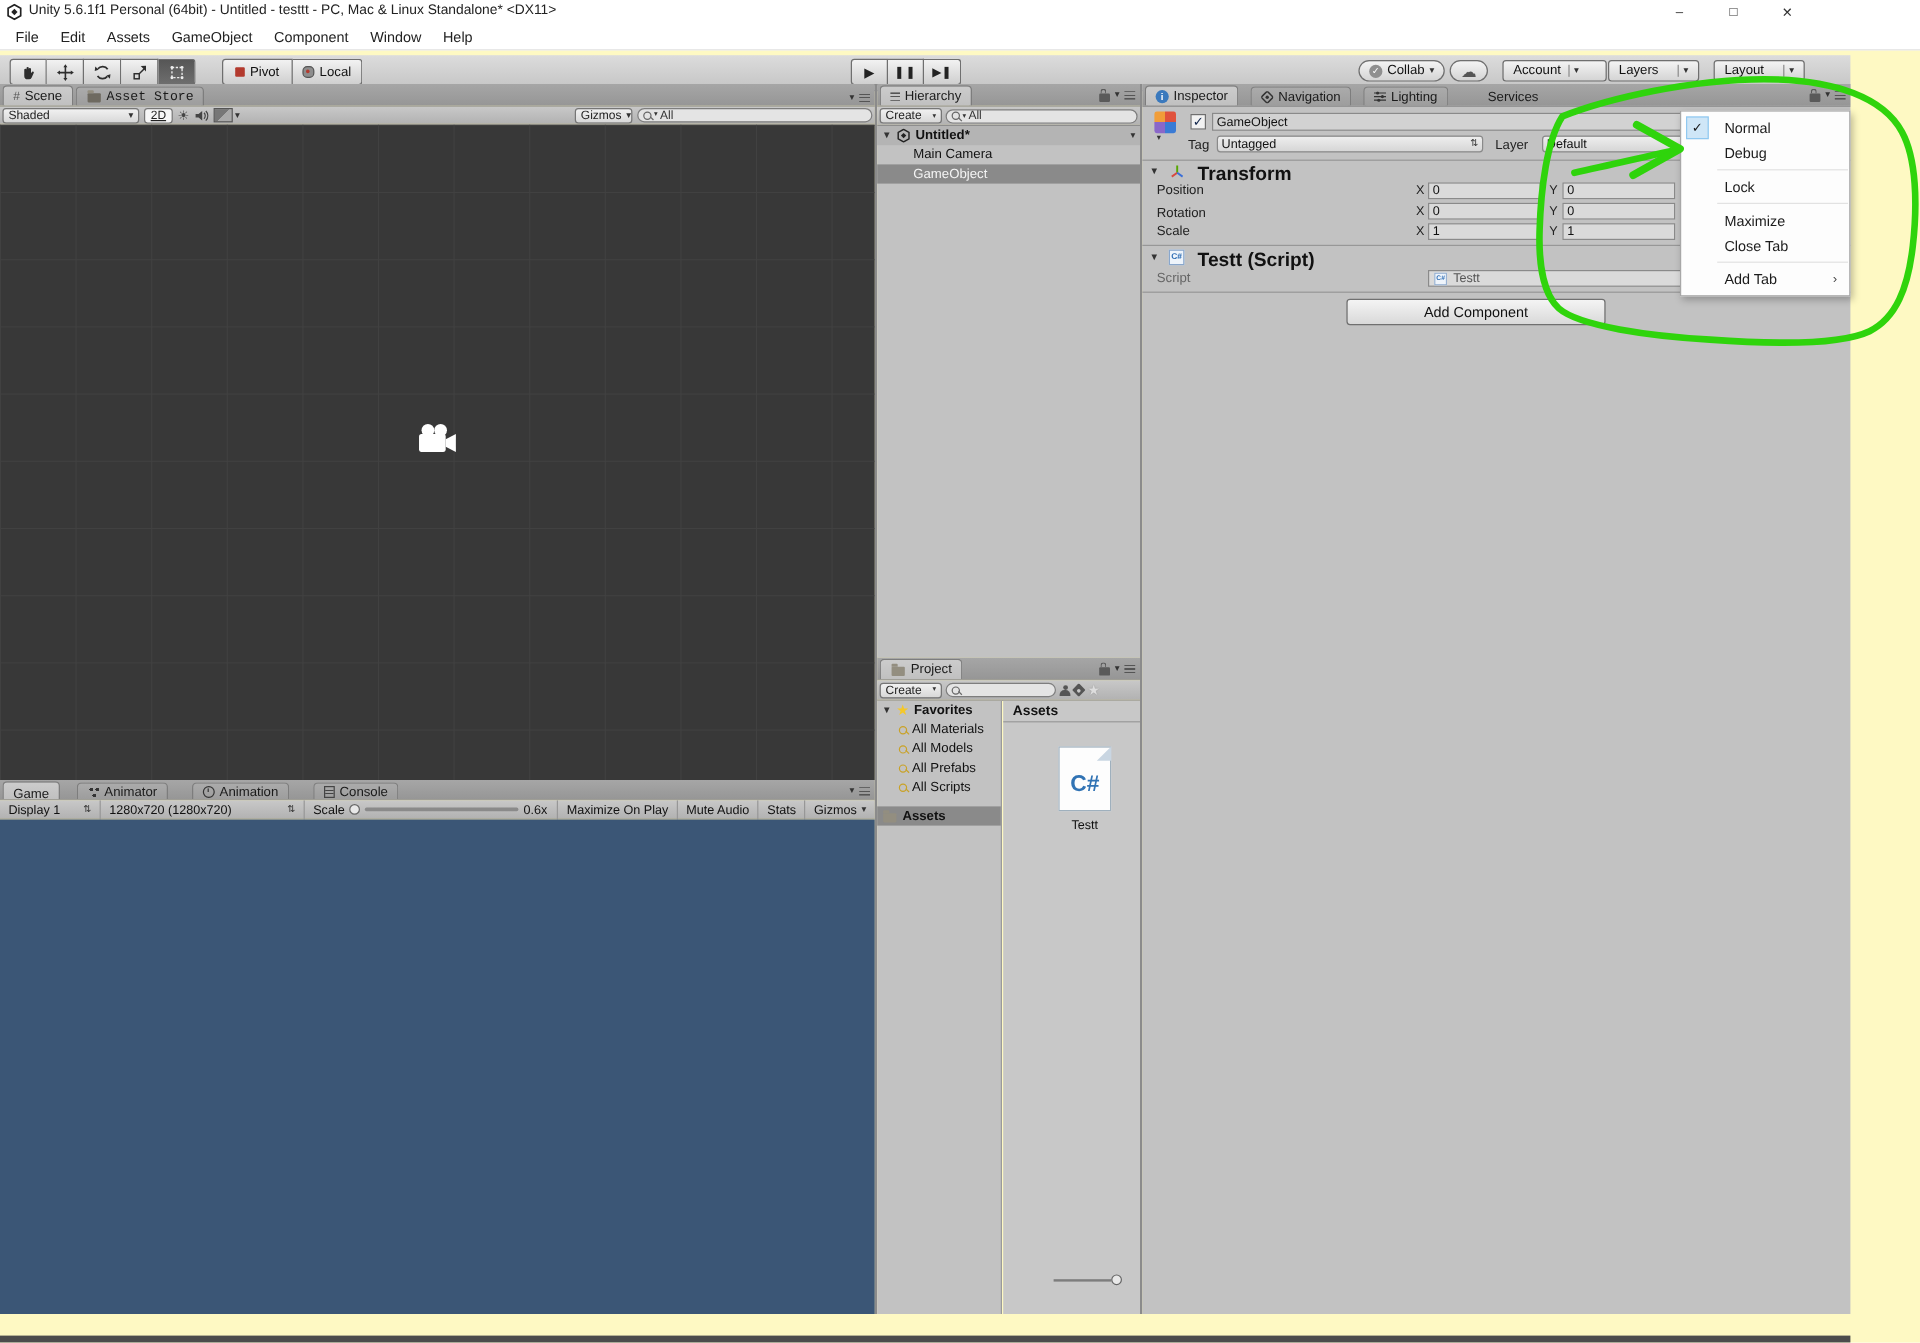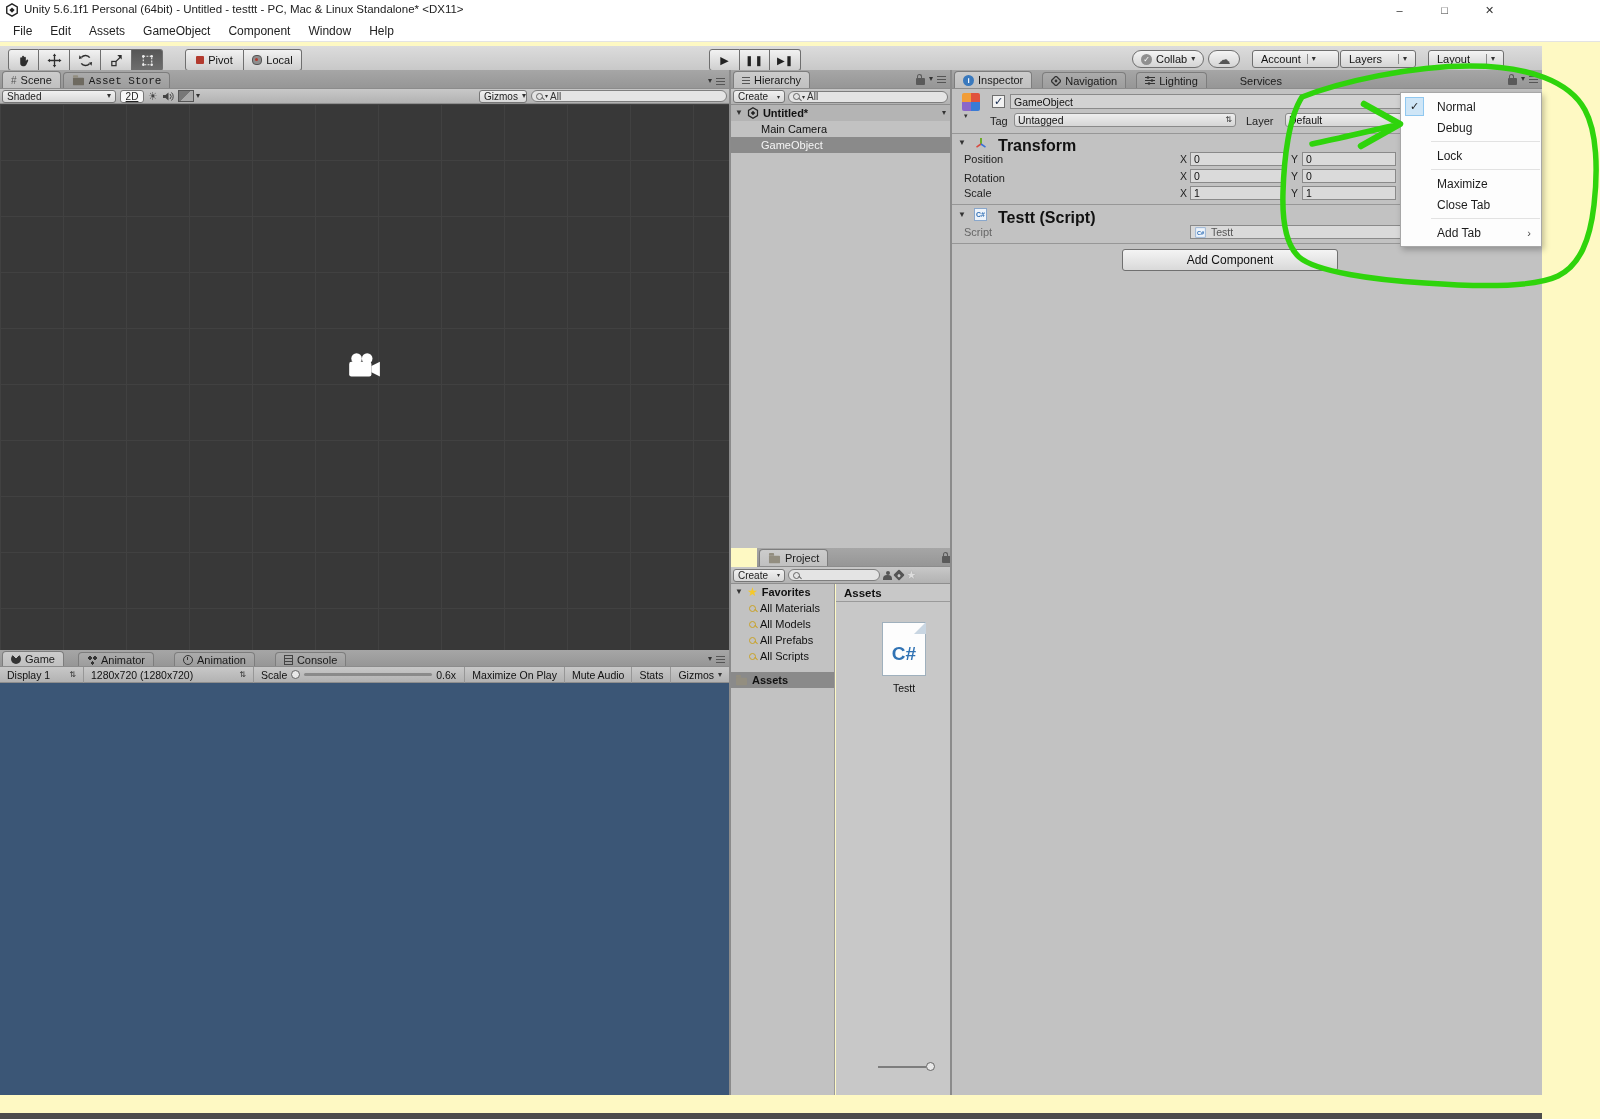--- a/index.html
+++ b/index.html
@@ -274,21 +274,21 @@
     <svg width="36" height="28" viewBox="0 0 34 26">
           <circle cx="10" cy="6" r="5" fill="#fff"></circle>
           <circle cx="20" cy="6" r="5" fill="#fff"></circle>
           <rect x="3" y="9" width="21" height="14" rx="2" fill="#fff"></rect>
           <path d="M24 13 L32 9 V23 L24 19z" fill="#fff"></path>
         </svg>
   </span>
 </div>
 
 <div class="abs strip" style="left:0;top:650px;width:729px;height:17px;">
-  <div class="tab on" style="height:15px;">
+  <div class="tab on" style="height:15px;flex-direction:column;">
     <span class="pacman"></span>
     <span>Game</span>
   </div>
   <div class="tab off" style="height:14px;margin-left:14px;">
     <span class="dots"></span>
     <span>Animator</span>
   </div>
   <div class="tab off" style="height:14px;margin-left:20px;">
     <span class="clock"></span>
     <span>Animation</span>
@@ -369,21 +369,21 @@
     <span class="arr" style="margin-left:auto;margin-right:4px;">▾</span>
   </div>
   <div class="hrow" style="padding-left:30px;">
     <span>Main Camera</span>
   </div>
   <div class="hrow sel" style="padding-left:30px;">
     <span>GameObject</span>
   </div>
 </div>
 
-<div class="abs strip" style="left:731px;top:548px;width:219px;height:19px;margin-left:26px;">
+<div class="abs strip" style="left:731px;top:548px;width:219px;height:19px;">
   <div class="tab on">
     <span class="folder small"></span>
     <span>Project</span>
   </div>
   <div class="stripicons">
         <span class="lock"></span>
         <span class="arr">▾</span>
         <span class="mlines"></span>
       </div>
 </div>

